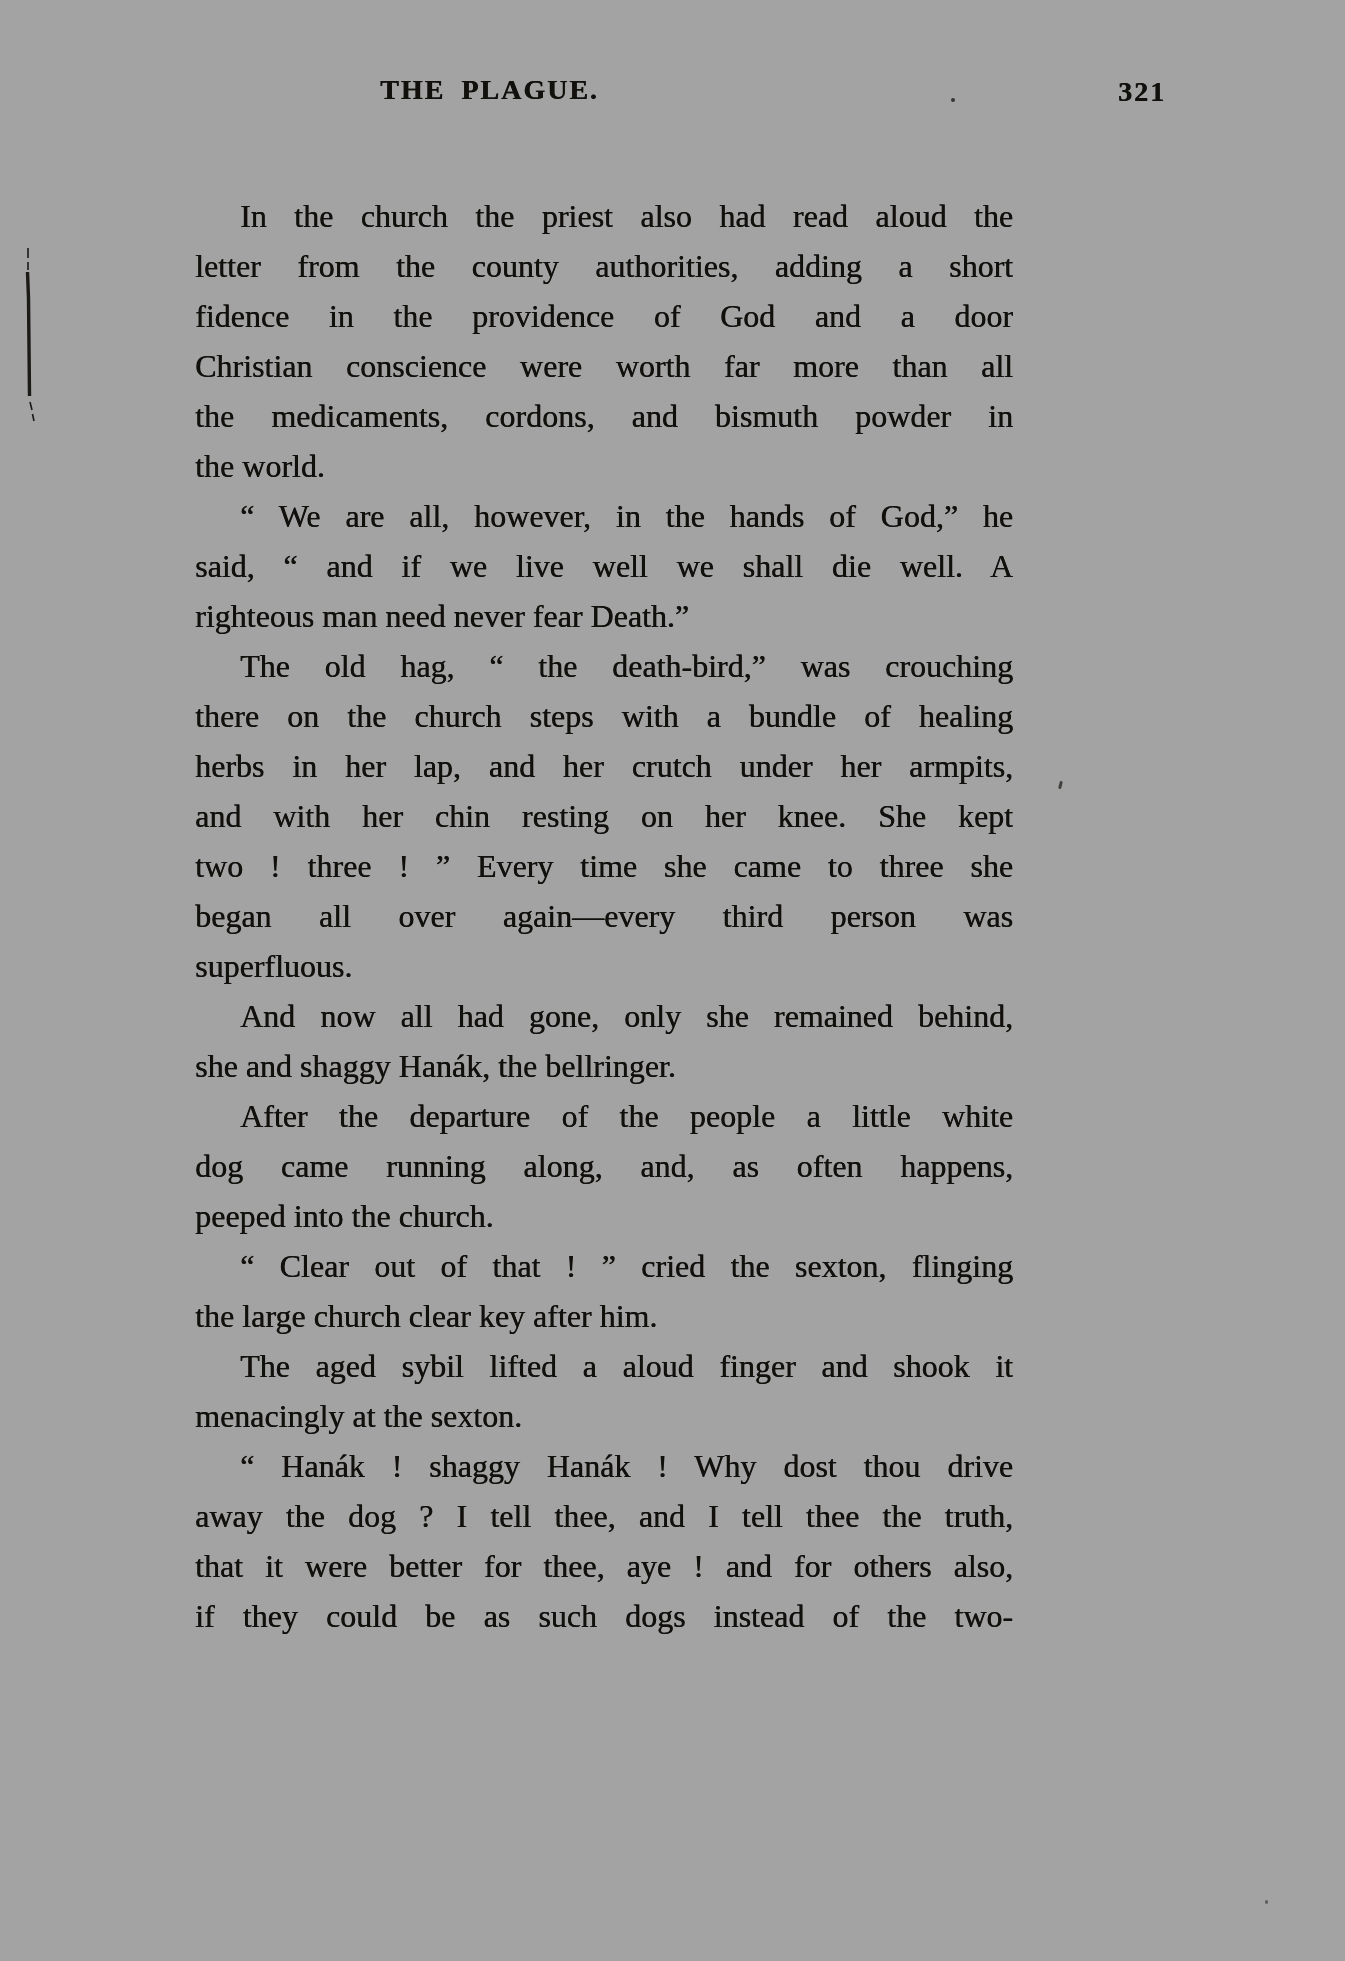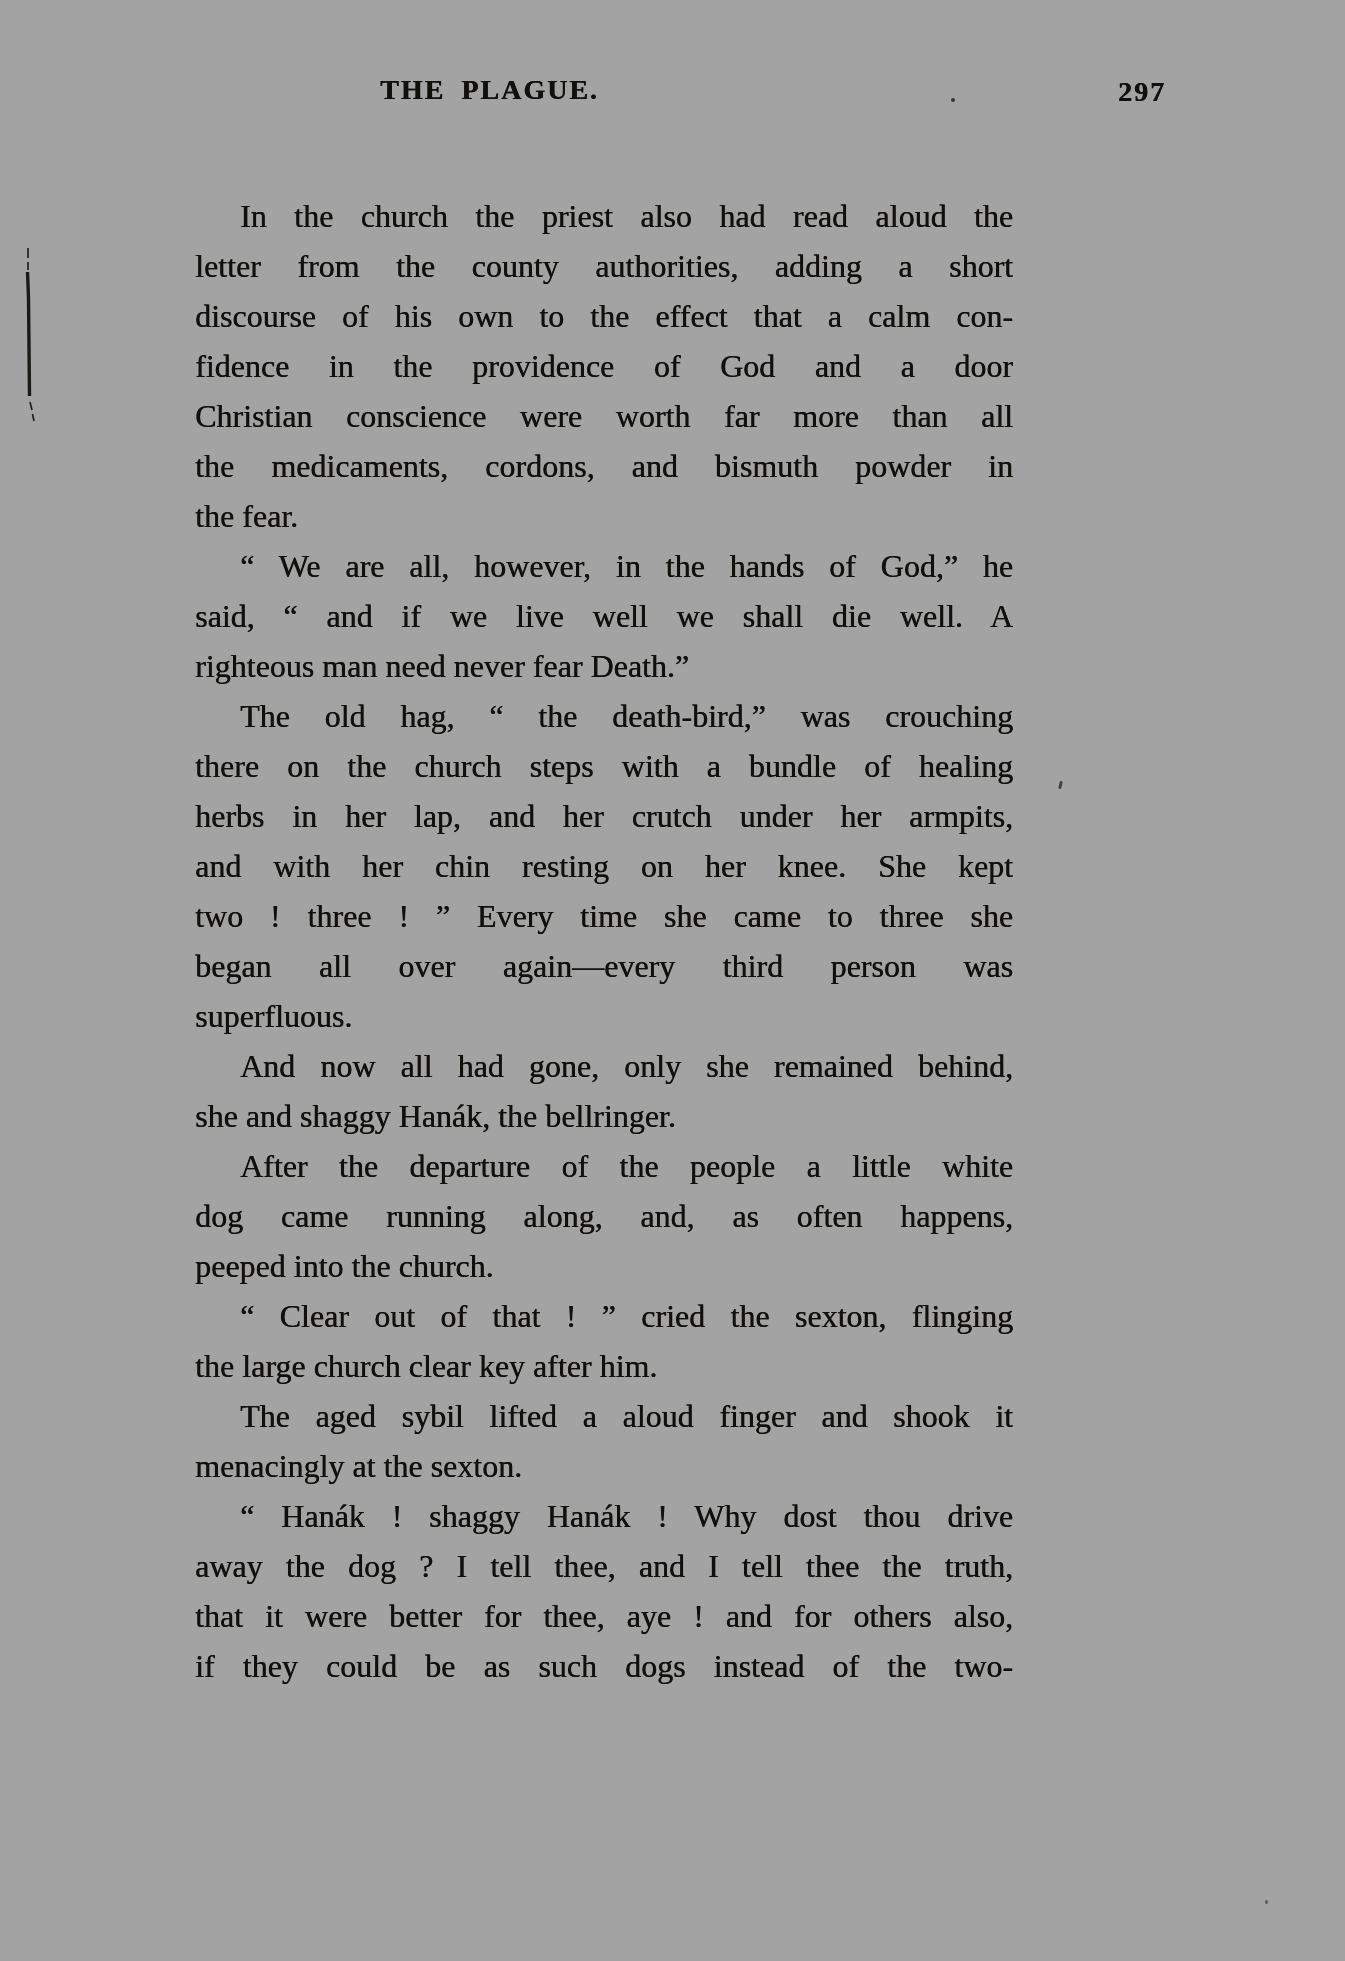--- a/index.html
+++ b/index.html
@@ -74,32 +74,31 @@
   .speck-rightmargin { left: 1059px; top: 781px;  width: 3px; height: 8px; border-radius: 2px; transform: rotate(14deg); opacity: .75; }
   .speck-bottomright { left: 1265px; top: 1900px; width: 3px; height: 4px; opacity: .55; }
 </style>
 </head>
 <body>
 
 <div class="page">
 
   <div class="running-header">
     <span class="header-title">THE PLAGUE.</span>
-    <span class="page-number">297</span>
+    <span class="page-number">321</span>
   </div>
 
   <div class="text-block" id="text-block">
       <div>
         <div class="line first">In the church the priest also had read aloud the</div>
         <div class="line">letter from the county authorities, adding a short</div>
-        <div class="line">discourse of his own to the effect that a calm con-</div>
         <div class="line">fidence in the providence of God and a door</div>
         <div class="line">Christian conscience were worth far more than all</div>
         <div class="line">the medicaments, cordons, and bismuth powder in</div>
-        <div class="line last">the fear.</div>
+        <div class="line last">the world.</div>
       </div>
       <div>
         <div class="line first">“ We are all, however, in the hands of God,” he</div>
         <div class="line">said, “ and if we live well we shall die well.  A</div>
         <div class="line last">righteous man need never fear Death.”</div>
       </div>
       <div>
         <div class="line first">The old hag, “ the death-bird,” was crouching</div>
         <div class="line">there on the church steps with a bundle of healing</div>
         <div class="line">herbs in her lap, and her crutch under her armpits,</div>

